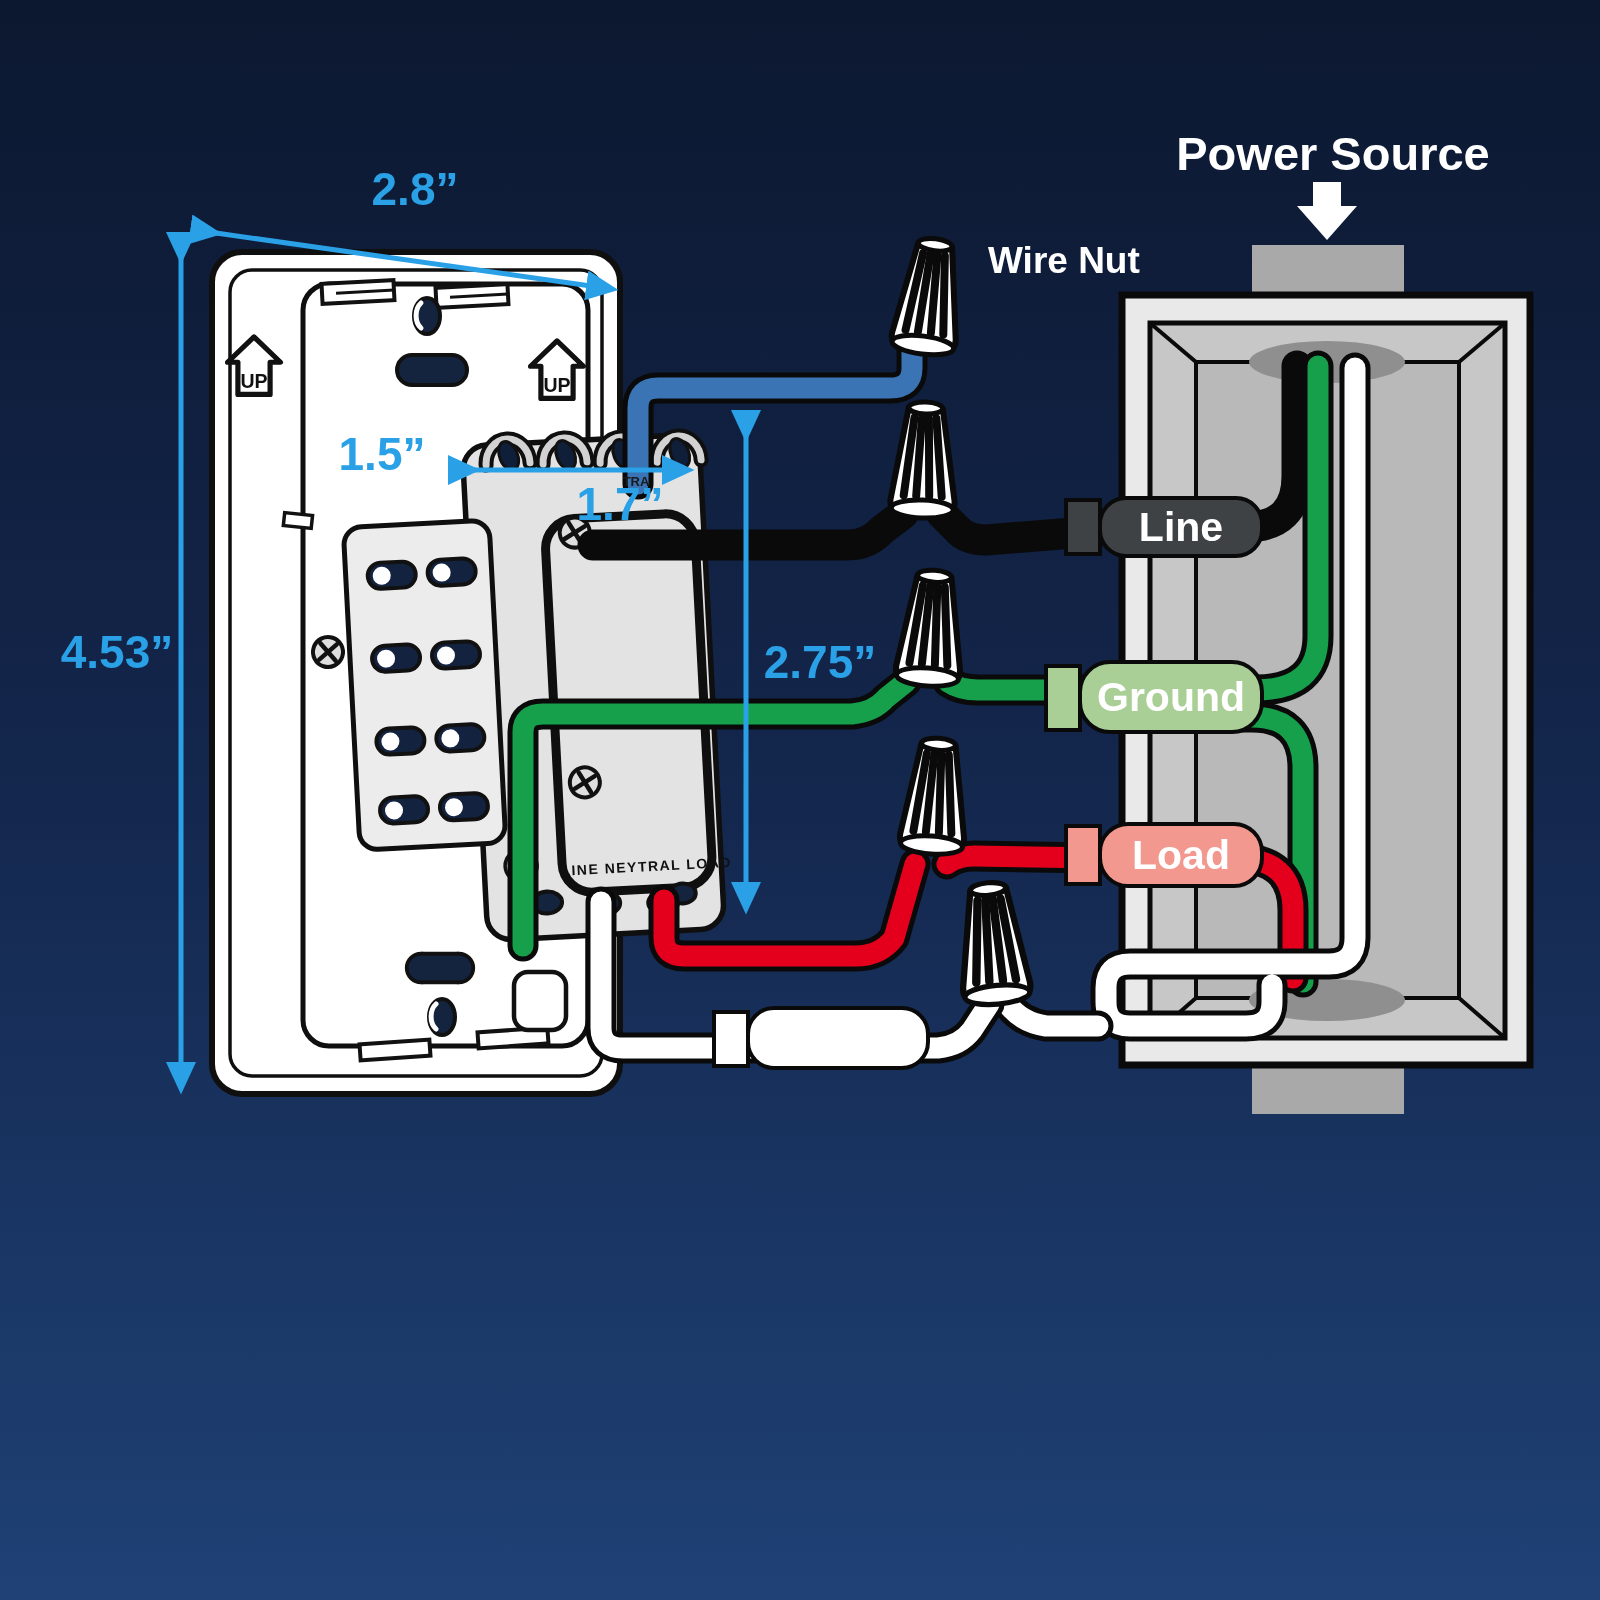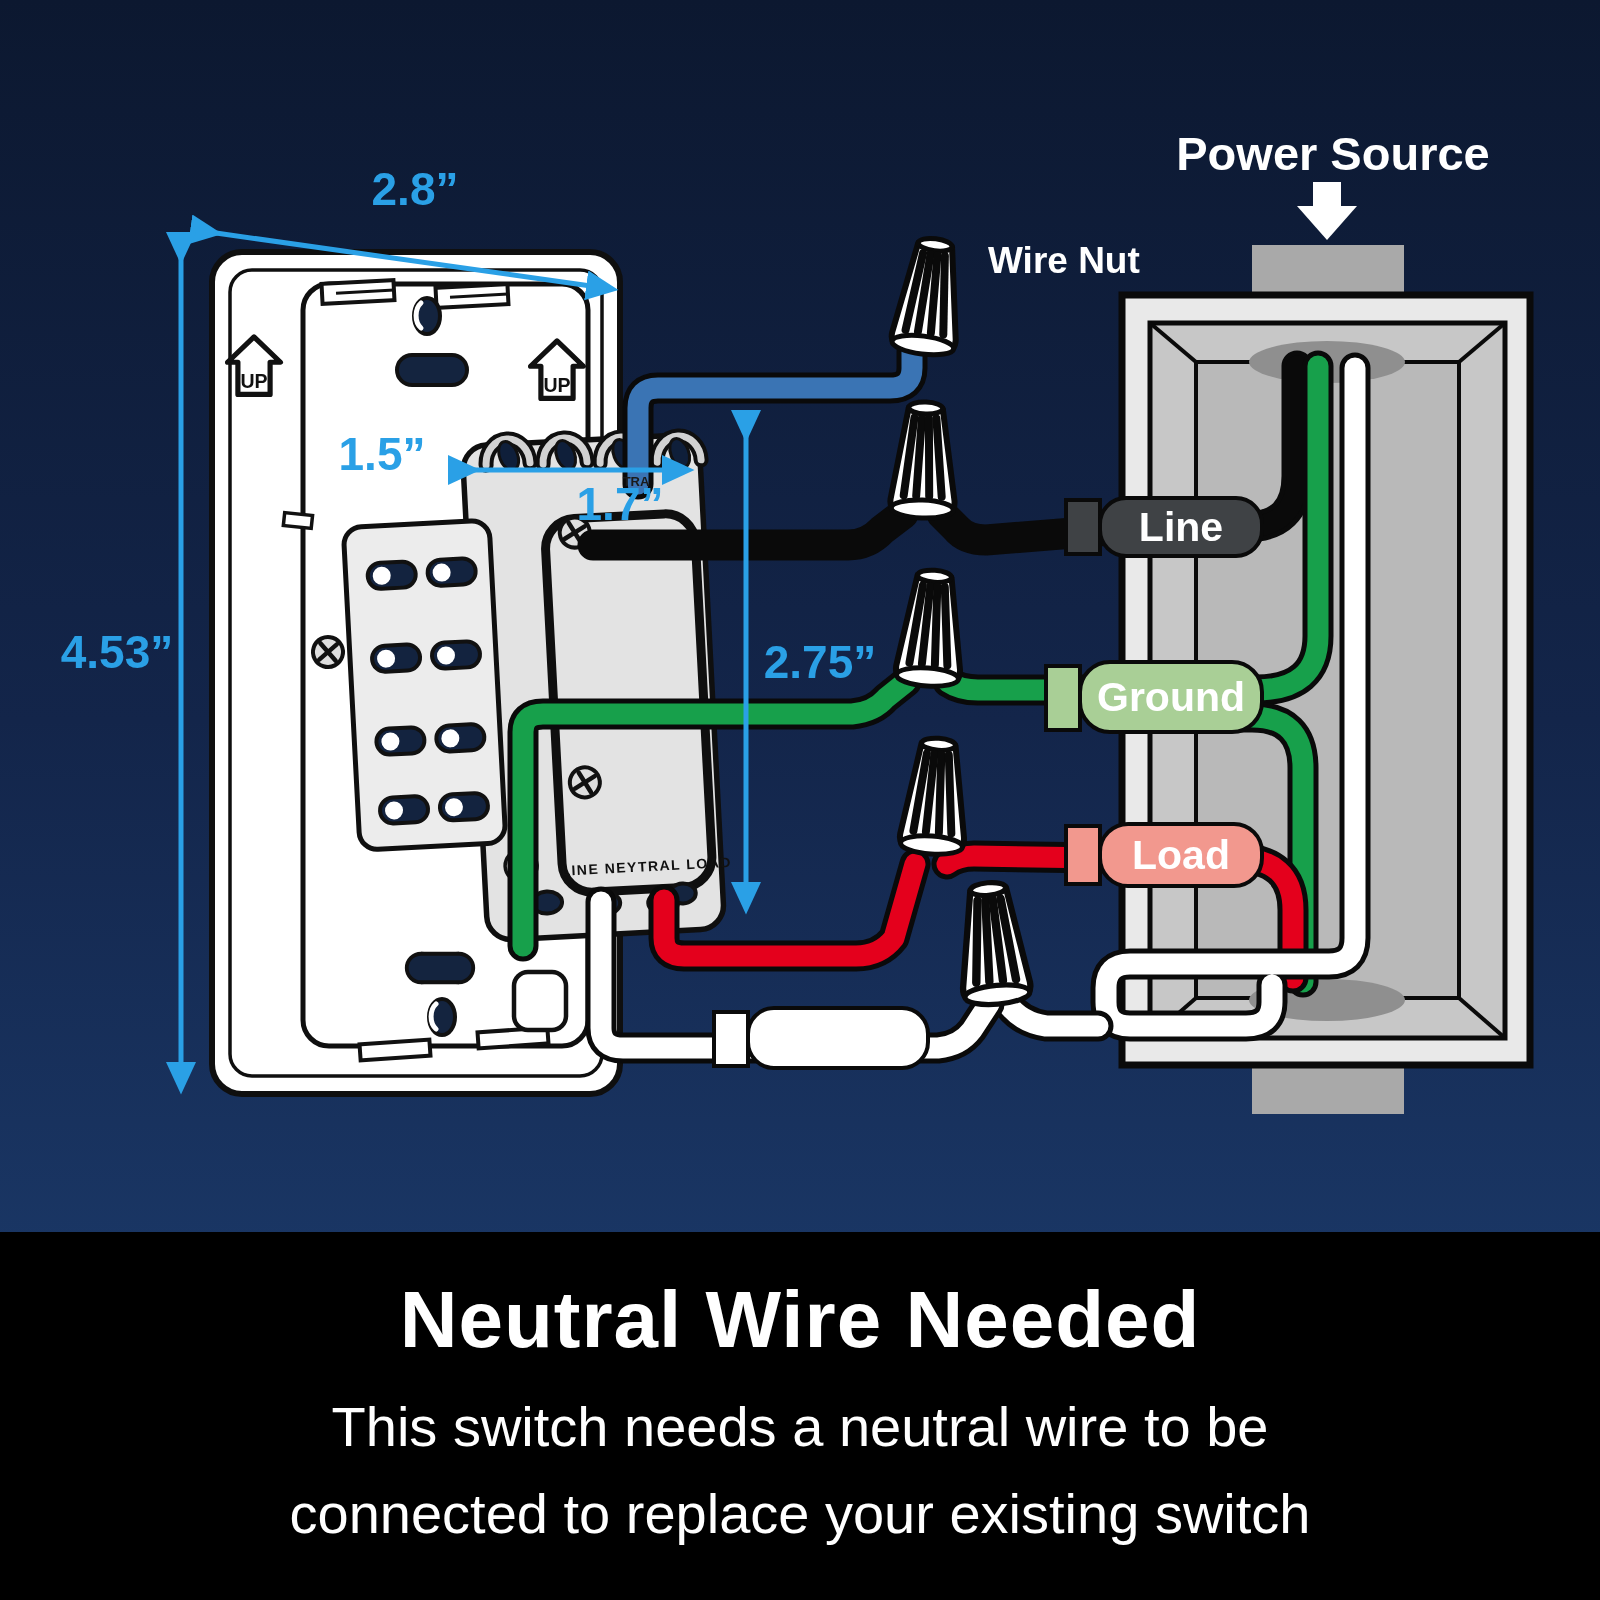--- a/index.html
+++ b/index.html
@@ -292,20 +292,13 @@
 
   <g>
     <use href="#wirenut" transform="translate(922,352) rotate(7)"></use>
     <use href="#wirenut" transform="translate(922,516) rotate(2)"></use>
     <use href="#wirenut" transform="translate(927,684) rotate(4)"></use>
     <use href="#wirenut" transform="translate(931,852) rotate(4)"></use>
     <use href="#wirenut" transform="translate(998,1002) rotate(-5) scale(1.05)"></use>
   </g>
 </svg>
 
-  <div id="footer">
-    <p class="title">Neutral Wire Needed</p>
-    <p class="sub">
-      <span>This switch needs a neutral wire to be</span><br>
-      <span>connected to replace your existing switch</span>
-    </p>
-  </div>
 </div>
 
 </body></html>

